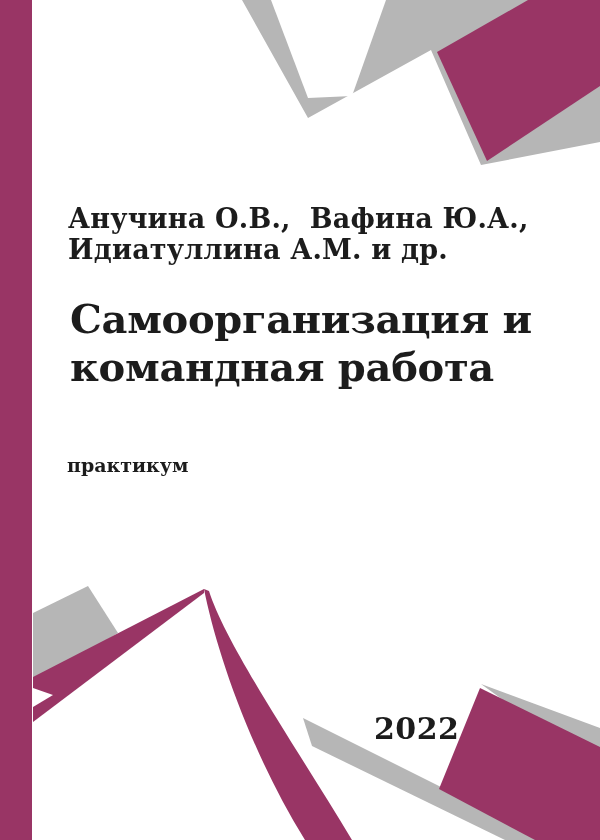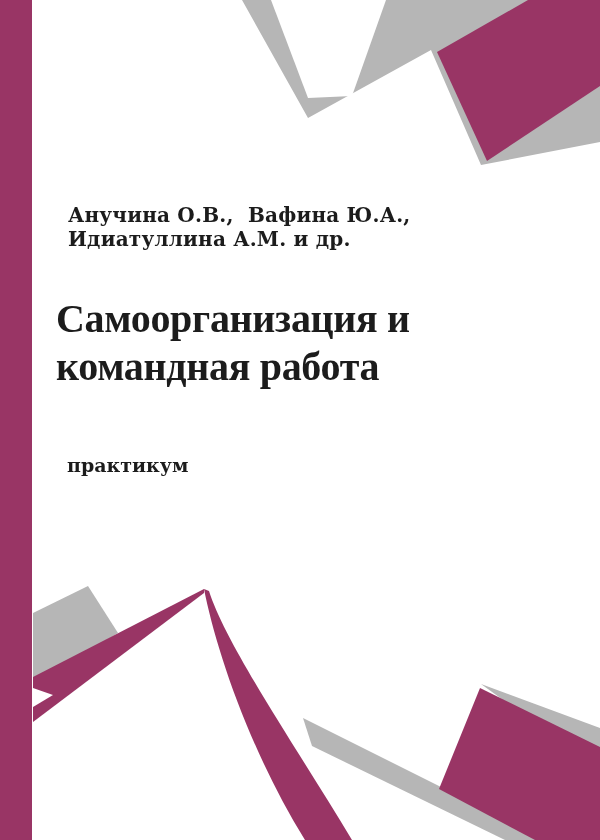--- a/index.html
+++ b/index.html
@@ -12,27 +12,27 @@
   .cover{
     position:relative;
     width:600px;height:840px;
     background:var(--bg);
     overflow:hidden;
     font-family:"DejaVu Serif","Liberation Serif",serif;
   }
   .deco{position:absolute;left:0;top:0;width:600px;height:840px;display:block;}
   .authors{
     position:absolute;left:68px;top:203px;width:500px;
-    font-size:20px;font-weight:bold;color:var(--ink);
+    font-size:27px;font-weight:bold;color:var(--ink);
     white-space:pre-wrap;letter-spacing:0.2px;
   }
   .title{
-    position:absolute;left:56px;top:295px;width:500px;
+    position:absolute;left:70px;top:295px;width:500px;
     font-size:40px;font-weight:bold;color:var(--ink);
-    line-height:48px;letter-spacing:-0.3px;font-family:Liberation Serif, serif;
+    line-height:48px;letter-spacing:-0.3px;
   }
   .subtitle{
     position:absolute;left:67px;top:454px;
     font-size:19px;font-weight:bold;color:var(--ink);text-align:center;
   }
   .year{
     position:absolute;left:374px;top:711px;
     font-size:30px;font-weight:bold;color:var(--ink);
     letter-spacing:0.5px;
   }
@@ -62,14 +62,15 @@
     <g>
       <polygon points="303,718 547,840 505,840 312,746" fill="var(--shadow)"></polygon>
       <polygon points="481,684 600,728 600,770" fill="var(--shadow)"></polygon>
       <polygon points="480,688 600,747 600,840 535,840 439,789" fill="var(--accent)"></polygon>
     </g>
   </svg>
 
   <div class="authors">Анучина О.В.,  Вафина Ю.А.,  Идиатуллина А.М. и др.</div>
   <div class="title">Самоорганизация и командная работа</div>
   <div class="subtitle">практикум</div>
+  <div class="year">2022</div>
 
 </div>
 
 </body></html>

